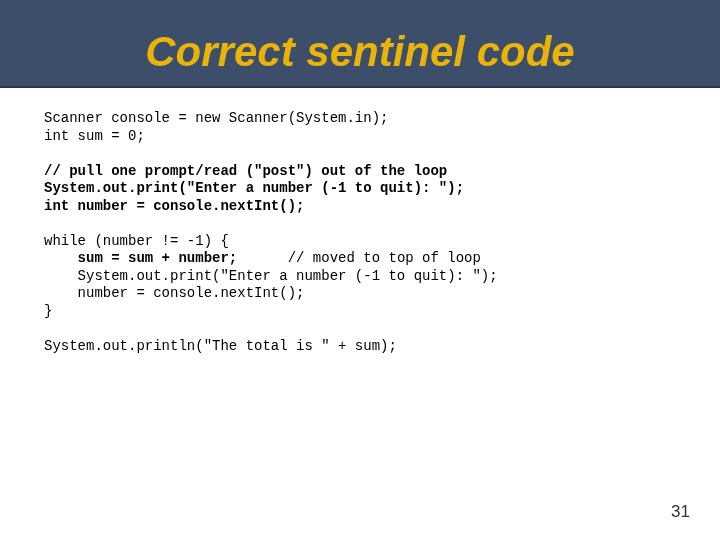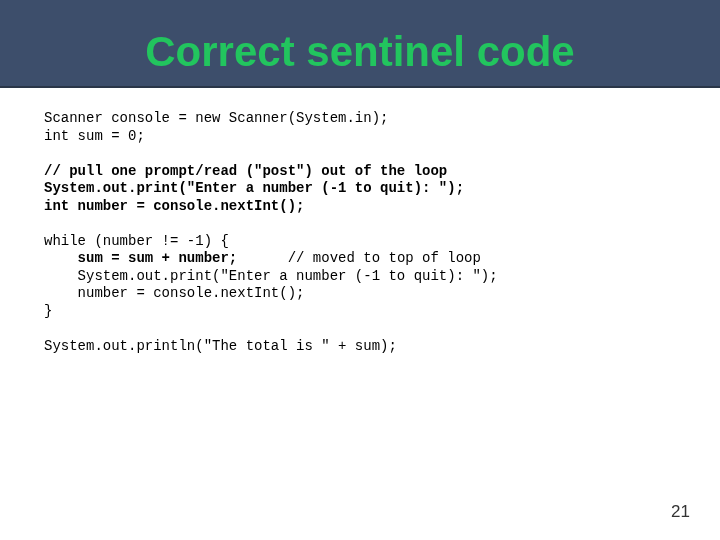--- a/index.html
+++ b/index.html
@@ -21,24 +21,25 @@
     width: 100%;
     height: 88px;
     background: #3d4e6b;
     display: flex;
     align-items: flex-end;
     justify-content: center;
     padding-bottom: 10px;
     border-bottom: 2px solid #2a3648;
   }
   .title-text {
-    color: #22c55e;
+    color: #eab308;
     font-size: 42px;
     font-weight: bold;
     font-family: "Trebuchet MS", Arial, sans-serif;
+    font-style: italic;
   }
   .content {
     padding: 22px 44px 0 44px;
   }
   .code-block {
     font-family: "Courier New", Courier, monospace;
     font-size: 14px;
     line-height: 1.25;
     color: #000000;
     white-space: pre;
@@ -69,14 +70,14 @@
 <span class="bold">int number = console.nextInt();</span>
 <span></span>
 <span>while (number != -1) {</span>
 <span>    </span><span class="bold">sum = sum + number;</span><span>      // moved to top of loop</span>
 <span>    System.out.print("Enter a number (-1 to quit): ");</span>
 <span>    number = console.nextInt();</span>
 <span>}</span>
 <span></span>
 <span>System.out.println("The total is " + sum);</span></div>
   </div>
-  <div class="page-number">21</div>
+  <div class="page-number">31</div>
 </div>
 
 </body></html>

